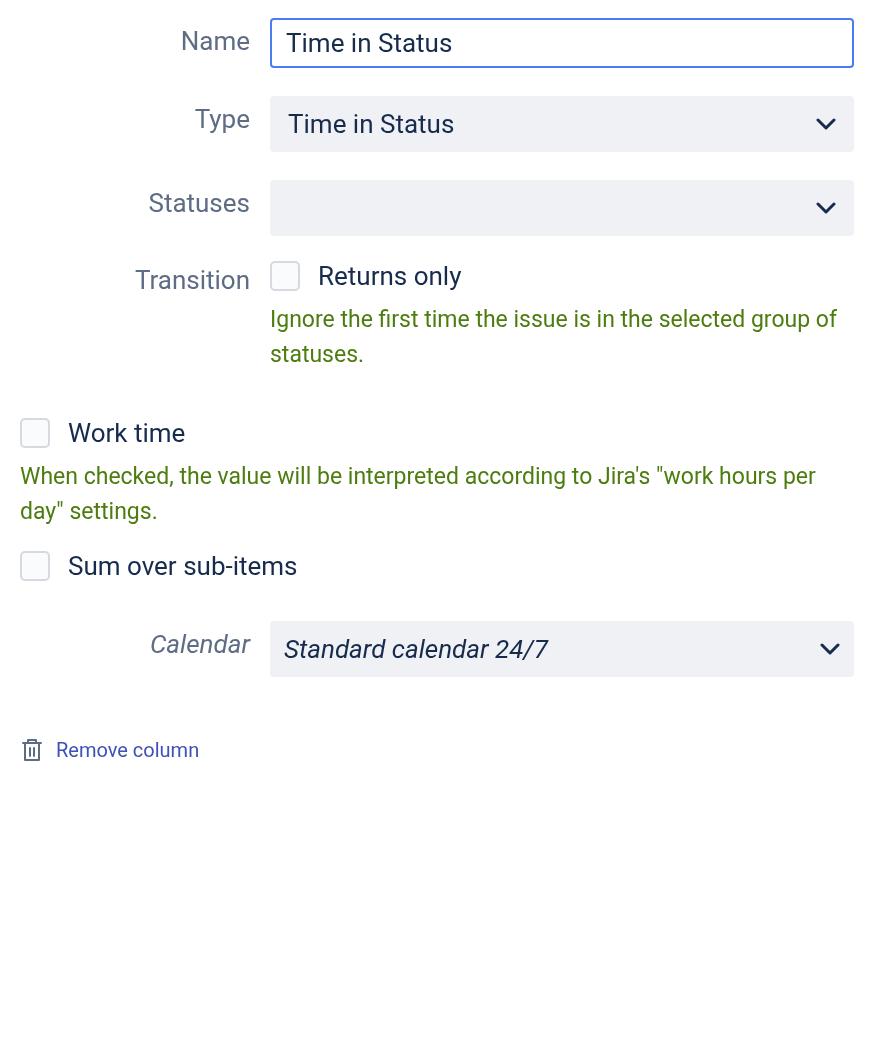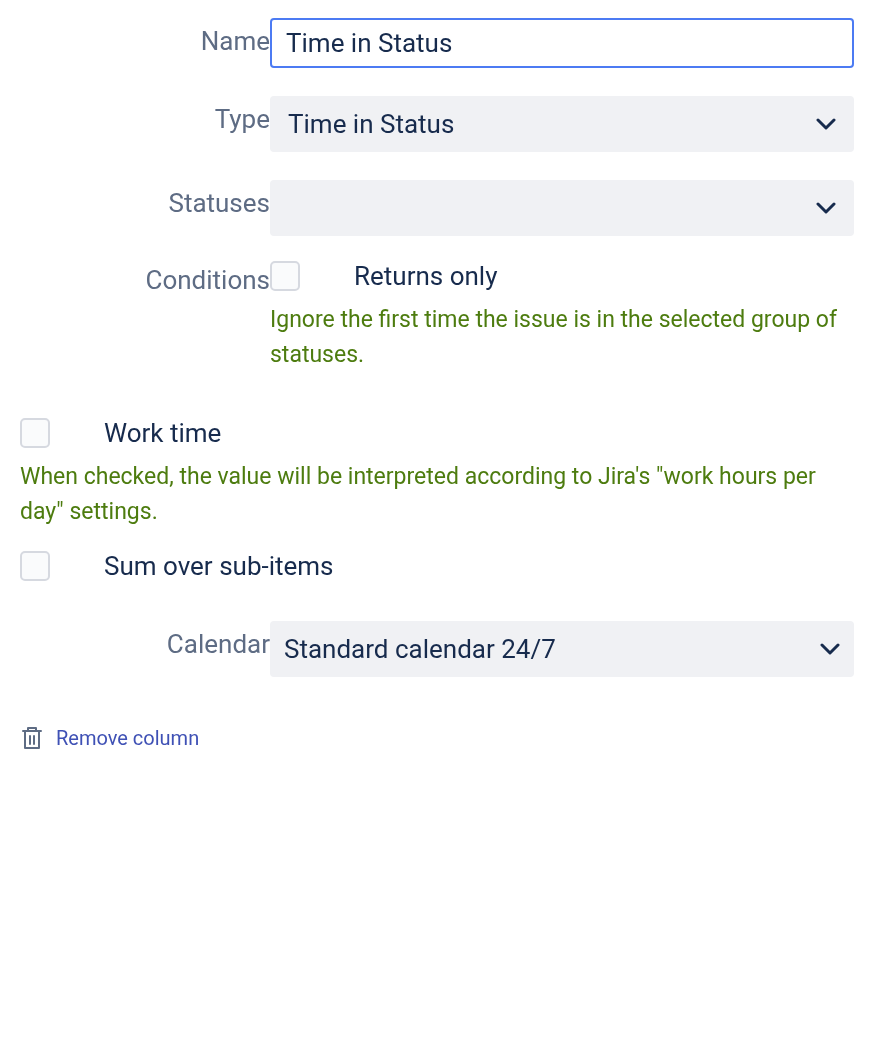--- a/index.html
+++ b/index.html
@@ -18,20 +18,21 @@
     .form-row {
       display: flex;
       align-items: flex-start;
       margin-bottom: 16px;
     }
     .form-label {
       width: 250px;
       text-align: right;
       font-size: 26px;
       color: #5e6c84;
+      padding-right: 20px;
       padding-top: 8px;
       flex-shrink: 0;
     }
     .form-content {
       flex: 1;
       min-width: 0;
     }
     .text-input {
       width: 100%;
       font-size: 26px;
@@ -61,21 +62,20 @@
       padding: 13px 18px;
     }
     .chevron {
       flex-shrink: 0;
       margin-left: 10px;
     }
     .checkbox-row {
       display: flex;
       align-items: center;
       margin-bottom: 8px;
-      gap: 36px;
     }
     .checkbox {
       width: 30px;
       height: 30px;
       border: 2.5px solid #d6d9e0;
       border-radius: 5px;
       background: #fafbfc;
       flex-shrink: 0;
       margin-right: 18px;
       cursor: pointer;
@@ -106,21 +106,21 @@
       margin-top: 40px;
     }
     .trash-icon {
       margin-right: 12px;
     }
     .row-name { margin-bottom: 28px; }
     .row-type { margin-bottom: 28px; justify-content: center; }
     .row-statuses { margin-bottom: 21px; }
     .row-conditions { margin-bottom: 20px; }
     .row-options { margin-bottom: 18px; }
-    .row-calendar { margin-bottom: 8px; }
+    .row-calendar { margin-bottom: 20px; font-style: italic; }
   </style>
 </head>
 <body>
 
 
 
 <div class="form-row row-name">
   <div class="form-label">Name</div>
   <div class="form-content">
     <input type="text" class="text-input" value="Time in Status" style="">
@@ -145,21 +145,21 @@
     <div class="select-field">
       <span></span>
       <svg class="chevron" width="20" height="14" viewBox="0 0 20 14">
           <path d="M2 3 L10 11 L18 3" stroke="#172b4d" stroke-width="3" fill="none" stroke-linecap="round" stroke-linejoin="round"></path>
         </svg>
     </div>
   </div>
 </div>
 
 <div class="form-row row-conditions">
-  <div class="form-label">Conditions</div>
+  <div class="form-label">Transition</div>
   <div class="form-content">
     <div class="option-block">
       <div class="checkbox-row">
         <div class="checkbox"></div>
         <span class="checkbox-label">Returns only</span>
       </div>
       <div class="help-text">Ignore the first time the issue is in the selected group of statuses.</div>
     </div>
   </div>
 </div>

